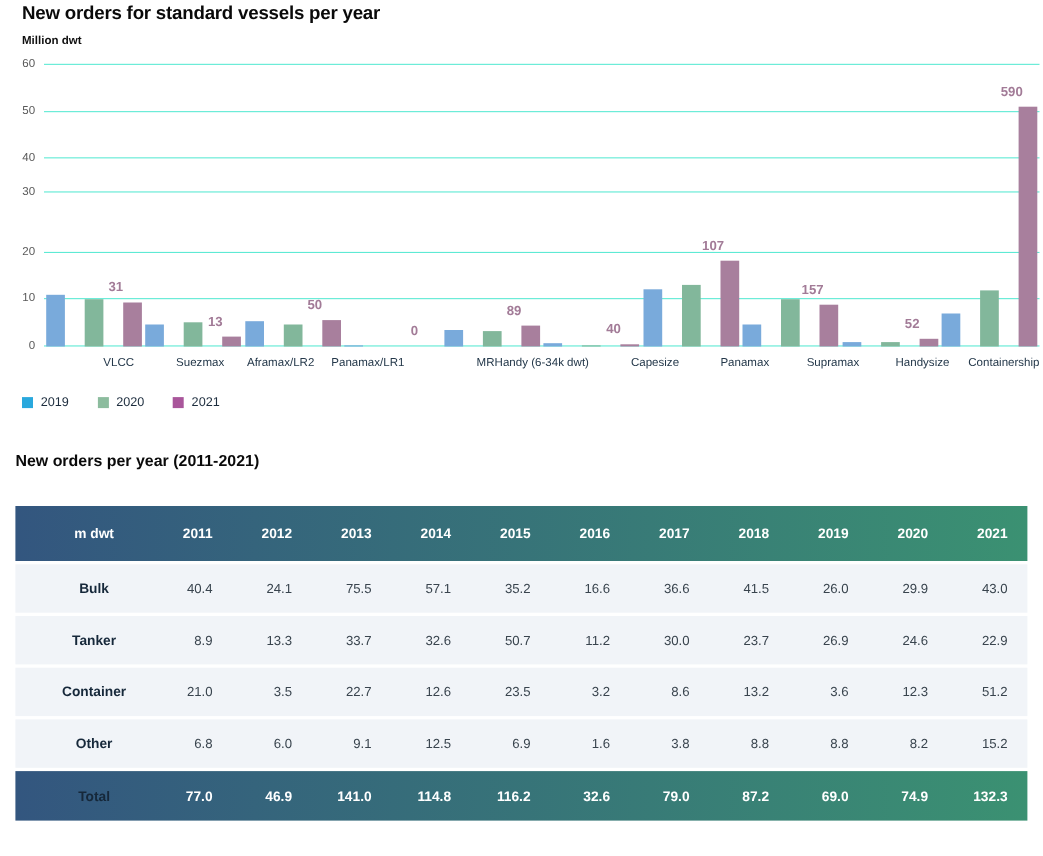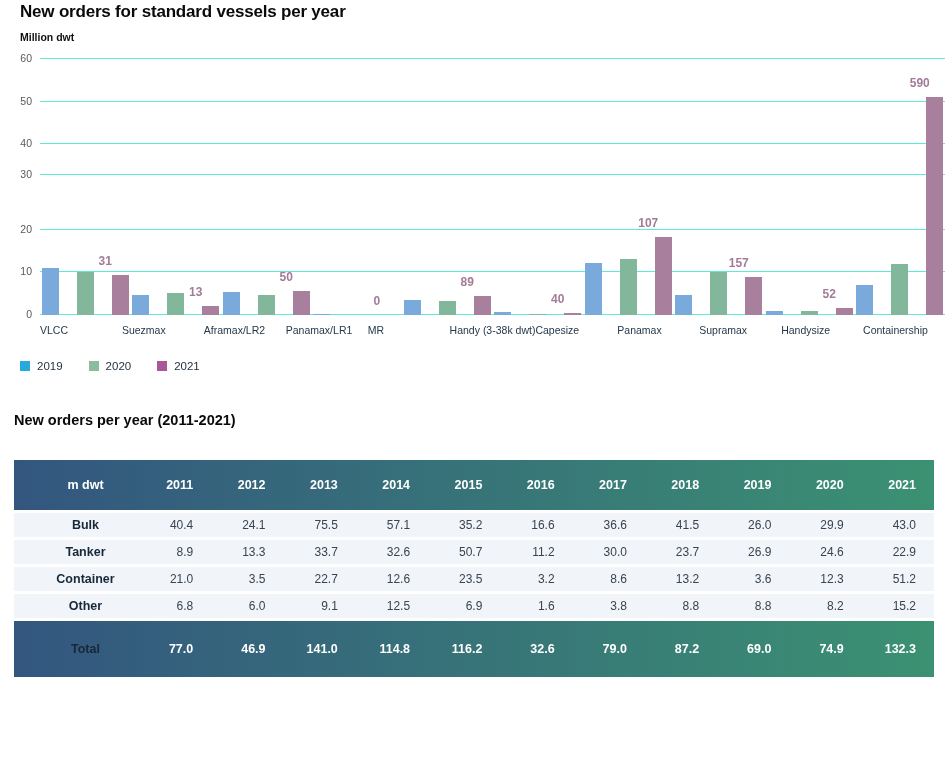--- a/index.html
+++ b/index.html
@@ -13,33 +13,33 @@
   .grid-layer{position:absolute;left:0;right:0;top:0;bottom:0;}
   .gridline{position:absolute;left:0;right:0;height:1px;background:#5eead4;}
   .tick-label{position:absolute;right:calc(100% + 8px);top:-6px;width:24px;text-align:right;font-size:10.5px;color:#595959;}
 
   .groups{position:absolute;left:0;right:0;top:0;bottom:0;display:flex;align-items:flex-end;}
   .group{flex:1;position:relative;height:100%;display:flex;align-items:flex-end;justify-content:center;gap:18px;}
   .bar{width:17px;}
   .bar-label{position:absolute;left:50%;transform:translateX(calc(-50% + 20px));font-size:12px;font-weight:bold;color:#a27b97;white-space:nowrap;}
 
   .cat-row{display:flex;margin:9px 3px 0 40px;}
-  .cat{flex:1;text-align:left;font-size:10.5px;color:#24384a;white-space:nowrap;}
+  .cat{flex:1;text-align:right;font-size:10.5px;color:#24384a;white-space:nowrap;}
 
   .legend{display:flex;gap:26px;margin:24px 0 0 20px;align-items:center;}
   .legend-item{display:flex;align-items:center;gap:7px;font-size:11.5px;color:#1d2d3e;}
   .legend-swatch{width:10px;height:10px;}
 
   .table-section{margin:40px 14px 0 14px;}
   .table-title{font-size:14.5px;font-weight:bold;color:#0a0a0a;margin-bottom:32px;}
 
   .grid-row{display:grid;grid-template-columns:125px repeat(11,1fr);align-items:center;}
   .header-row{height:50px;background:linear-gradient(90deg,#33567f,#3b9172);color:#ffffff;font-weight:bold;font-size:12.5px;}
-  .data-row{height:24px;background:#f1f4f8;margin-top:3px;font-size:12px;}
-  .total-row{height:56px;margin-top:3px;background:linear-gradient(90deg,#33567f,#3b9172);color:#ffffff;font-weight:bold;font-size:12.5px;}
+  .data-row{height:44px;background:#f1f4f8;margin-top:3px;font-size:12px;}
+  .total-row{height:45px;margin-top:3px;background:linear-gradient(90deg,#33567f,#3b9172);color:#ffffff;font-weight:bold;font-size:12.5px;}
   .cell-label{padding-left:18px;text-align:center;}
   .row-label{font-weight:bold;color:#16283a;font-size:12.5px;}
   .cell-val{text-align:right;padding-right:18px;color:#39444e;}
   .header-row .cell-val,.total-row .cell-val{color:#ffffff;}
 </style>
 </head>
 <body>
 
 <div class="chart-section">
   <div class="chart-title">New orders for standard vessels per year</div>
@@ -130,21 +130,21 @@
           <div class="bar-label" style="bottom: 225.453px;">590</div>
         </div>
       </div>
   </div>
   <div class="cat-row">
       <div class="cat">VLCC</div>
       <div class="cat">Suezmax</div>
       <div class="cat">Aframax/LR2</div>
       <div class="cat">Panamax/LR1</div>
       <div class="cat">MR</div>
-      <div class="cat">Handy (3-38k dwt)</div>
+      <div class="cat">Handy (6-34k dwt)</div>
       <div class="cat">Capesize</div>
       <div class="cat">Panamax</div>
       <div class="cat">Supramax</div>
       <div class="cat">Handysize</div>
       <div class="cat">Containership</div>
     </div>
   <div class="legend">
       <div class="legend-item">
         <span class="legend-swatch" style="background: rgb(41, 168, 221);"></span>
         <span>2019</span>

